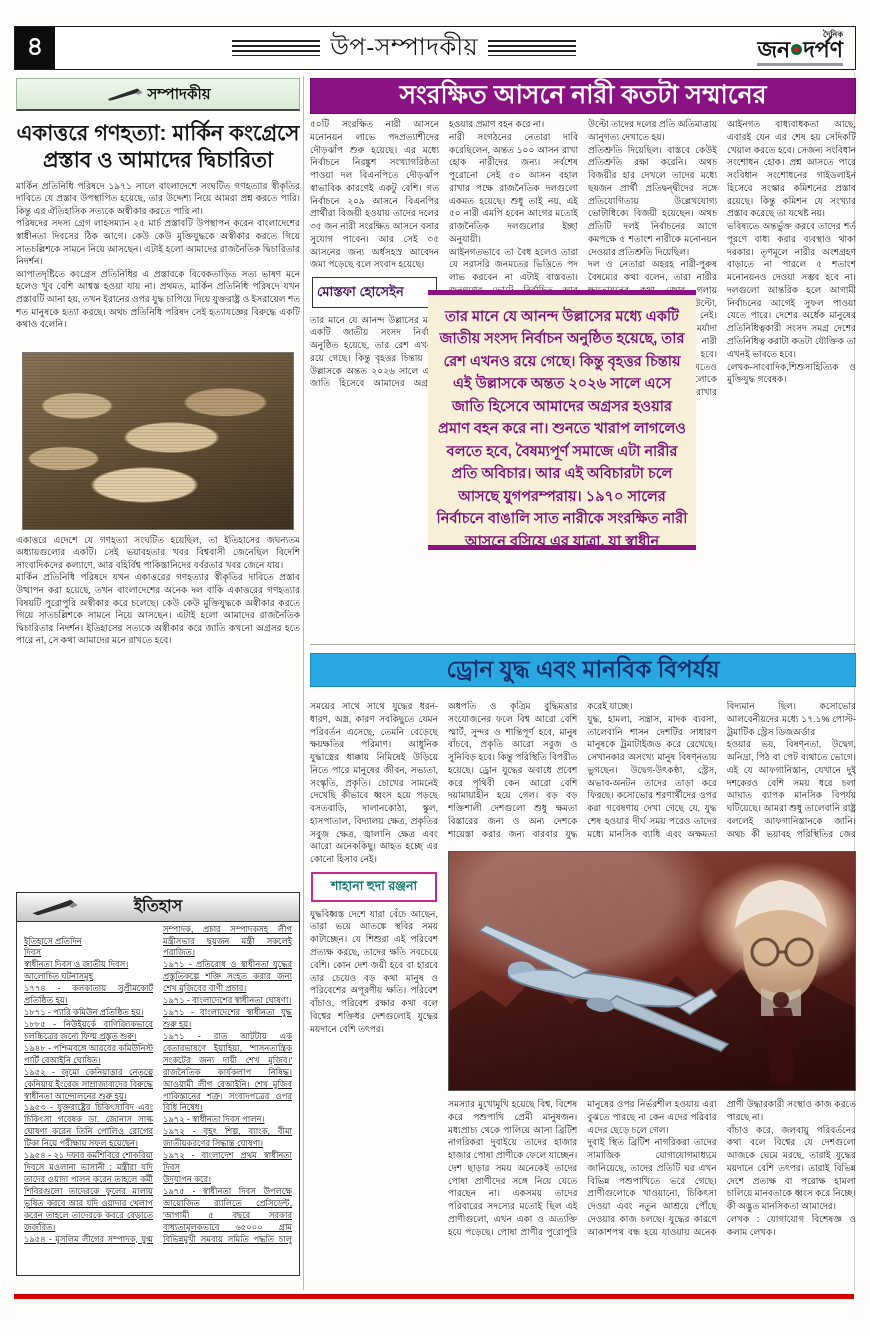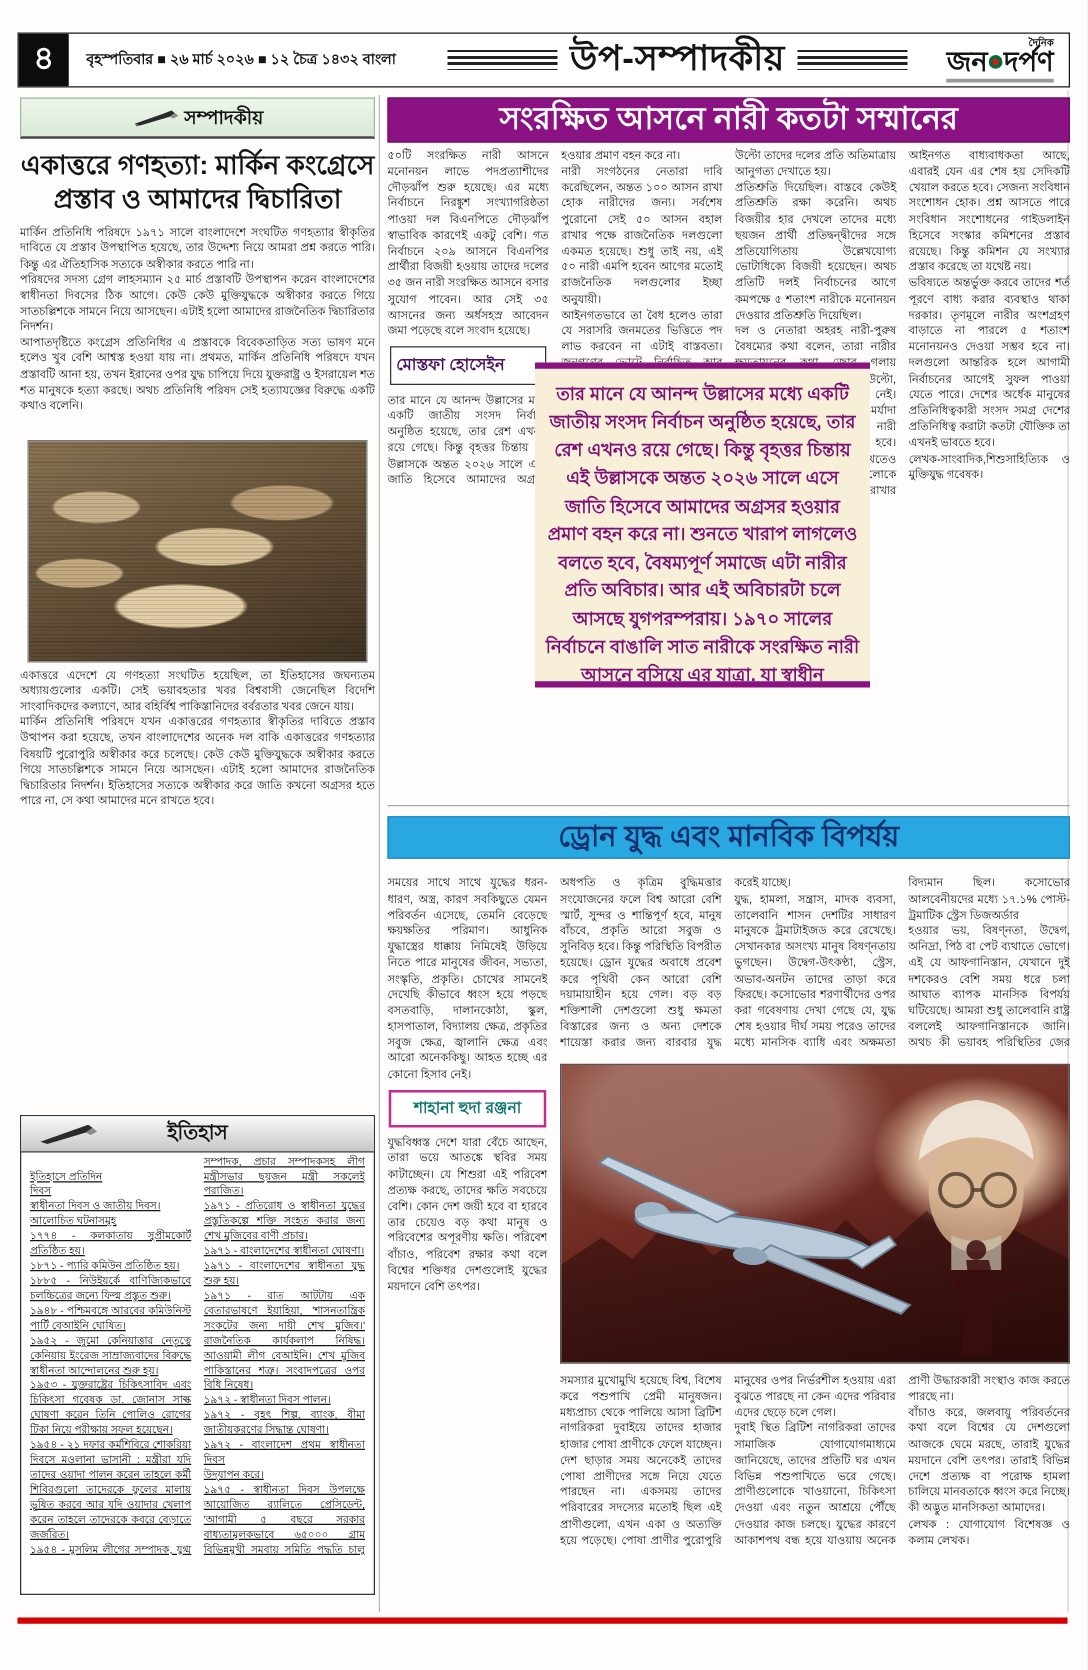--- a/index.html
+++ b/index.html
@@ -6,21 +6,21 @@
   .page{position:relative;width:870px;height:1336px;background:#fffdfb;margin:0 auto;
         font-family:"Liberation Sans","DejaVu Sans",sans-serif;color:#141414;overflow:hidden;}
   
   .hdr{position:absolute;left:14px;top:26px;width:840px;height:42px;border:1px solid #1a1a1a;
        display:flex;align-items:center;background:#fff;}
   .pg-num{width:40px;height:42px;background:#0d0d0d;color:#fff;display:flex;align-items:center;
           justify-content:center;font-size:26px;font-weight:bold;flex:0 0 auto;}
   .dateline{font-size:11.5px;font-weight:bold;padding:0 14px;white-space:nowrap;}
   .hdr-mid{flex:1;display:flex;align-items:center;justify-content:center;gap:10px;}
   .rules{width:88px;height:16px;background:repeating-linear-gradient(#222 0 2px,transparent 2px 5px);}
-  .sec-title{font-size:28px;font-weight:bold;letter-spacing:.5px;}
+  .sec-title{font-size:24px;font-weight:normal;letter-spacing:.5px;}
   .masthead{padding:0 12px 0 4px;text-align:center;line-height:1;}
   .masthead .daily{font-size:8px;font-weight:bold;text-align:right;margin-left:2px;}
   .brand{font-size:22px;font-weight:bold;display:flex;align-items:center;}
   .flag-dot{width:11px;height:11px;border-radius:50%;background:#0a6b36;display:inline-block;
             margin:0 1px;position:relative;}
   .flag-dot::after{content:"";position:absolute;left:3px;top:3px;width:5px;height:5px;border-radius:50%;background:#d21d1d;}
   .tagline-bar{height:3px;background:#9a9a9a;margin-top:2px;}
   
   .vdiv{position:absolute;left:303px;top:76px;width:1px;height:1214px;background:#b9b9b9;}
   .pagebrd{position:absolute;left:14px;top:72px;width:840px;height:1218px;border-right:1px solid #cfcfcf;pointer-events:none;}
@@ -90,21 +90,20 @@
   .drone-bottom{flex:1;column-count:3;column-gap:10px;font-size:9px;line-height:1.42;text-align:justify;
                 white-space:pre-line;overflow:hidden;margin-top:2px;}
 </style>
 </head>
 <body>
 
 <div class="page">
 
   <div class="hdr">
     <div class="pg-num">৪</div>
-    <div class="dateline">বৃহস্পতিবার ■ ২৬ মার্চ ২০২৬ ■ ১২ চৈত্র ১৪৩২ বাংলা</div>
     <div class="hdr-mid">
       <div class="rules"></div>
       <div class="sec-title">উপ-সম্পাদকীয়</div>
       <div class="rules"></div>
     </div>
     <div class="masthead">
       <div class="daily">দৈনিক</div>
       <div class="brand">
         <span>জন</span>
         <span class="flag-dot"></span>

